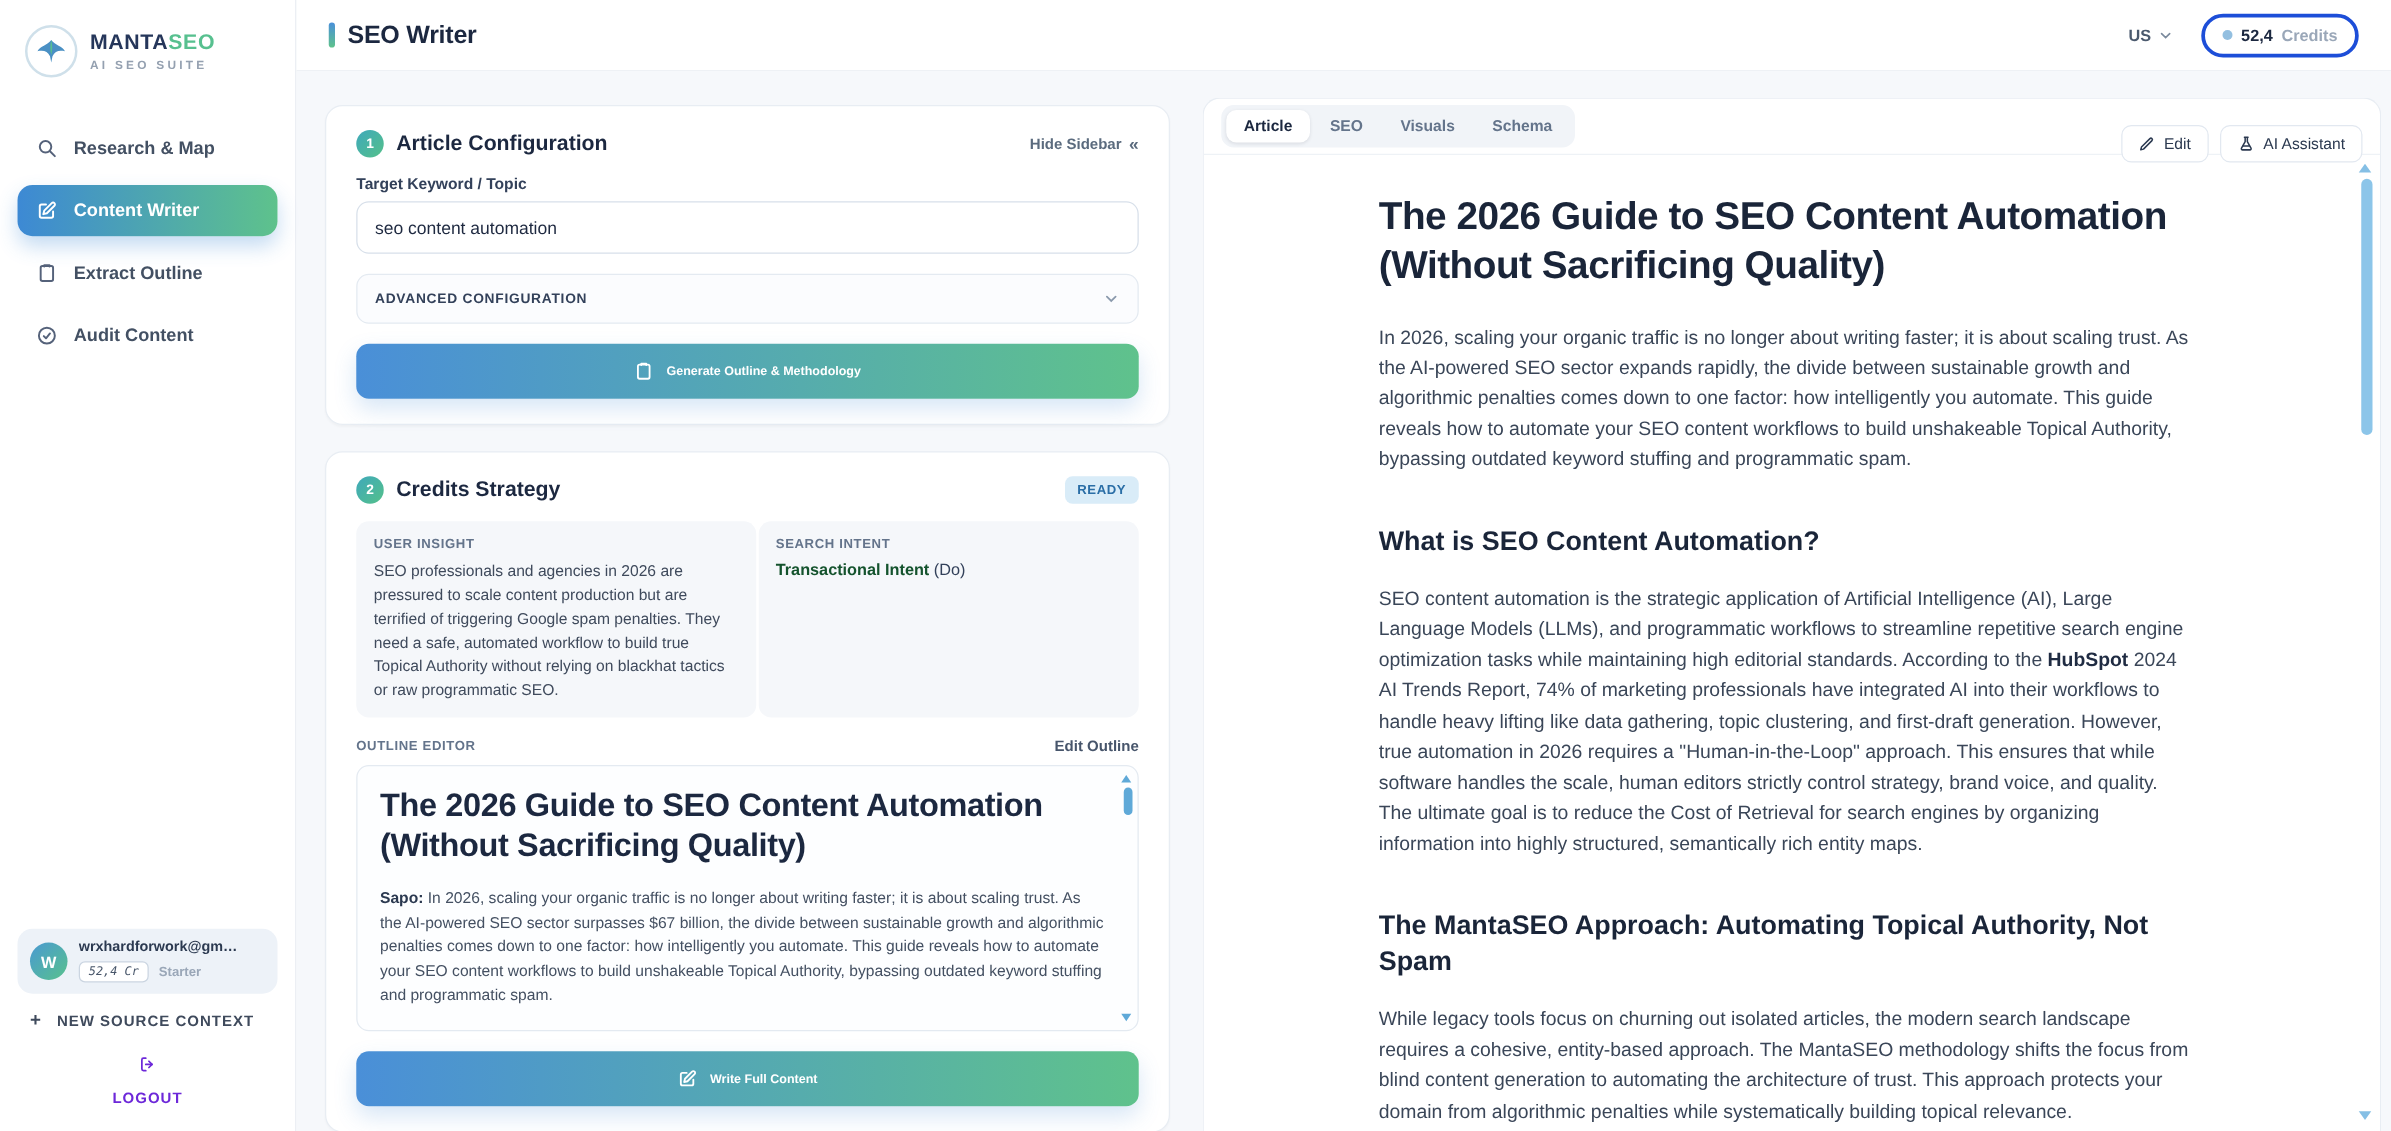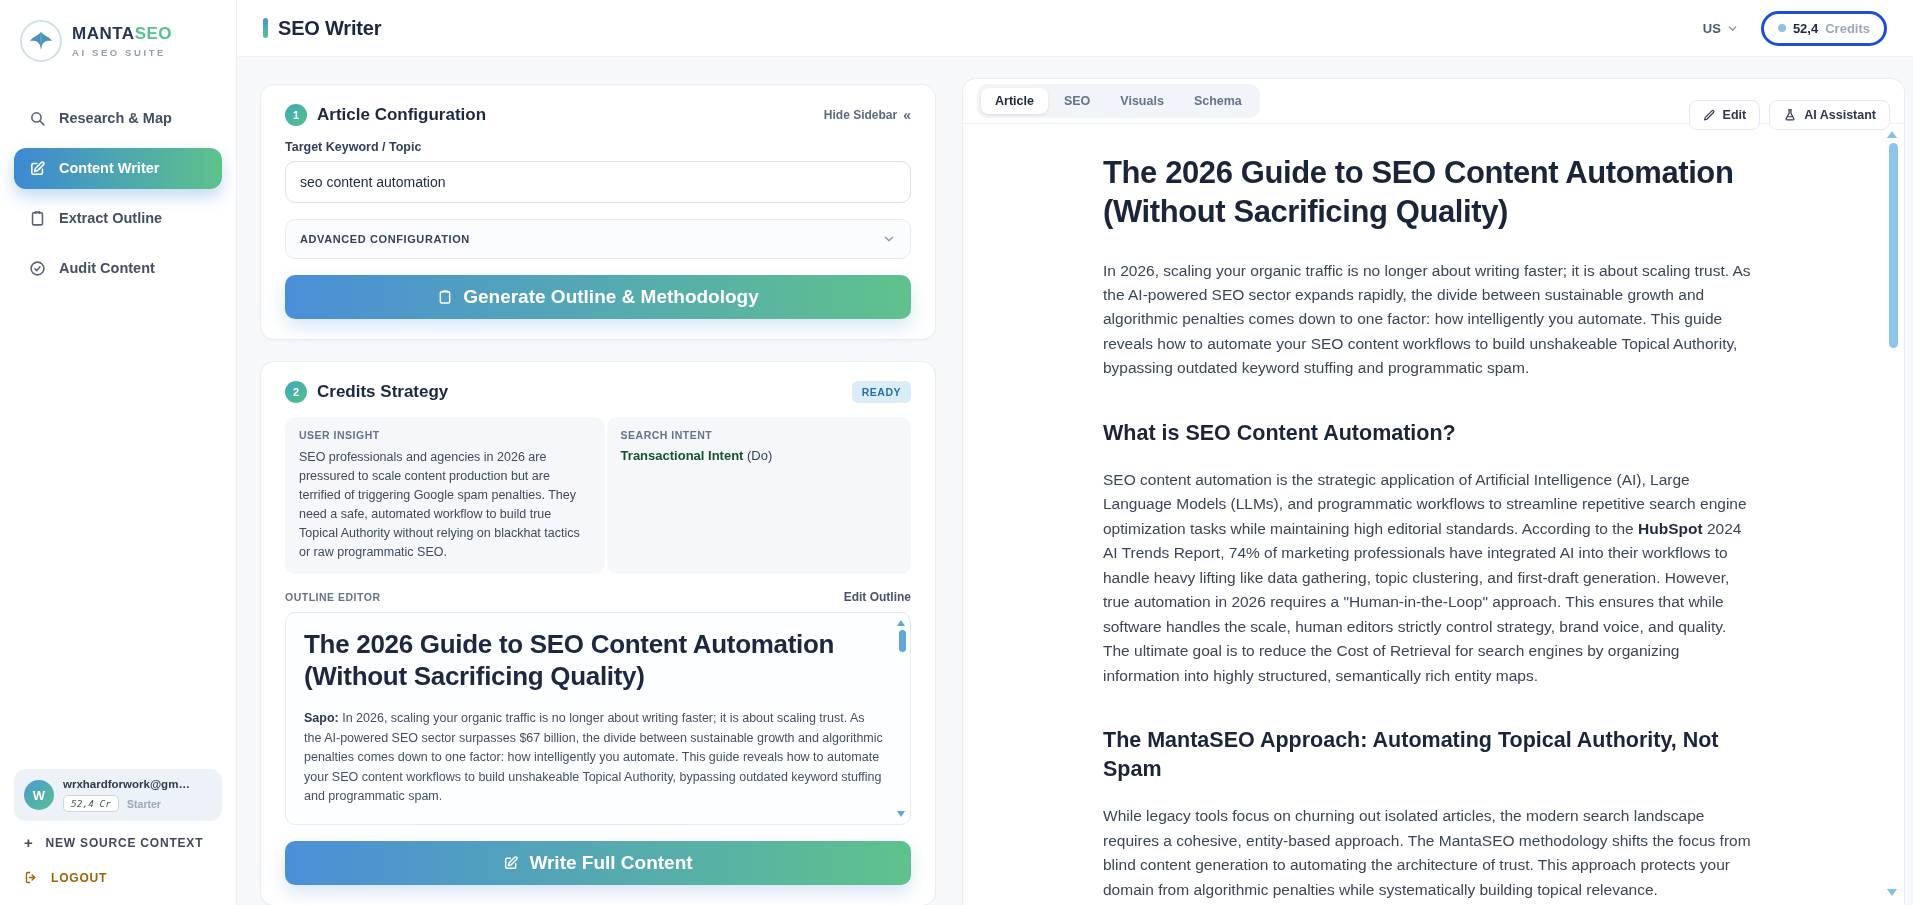--- a/index.html
+++ b/index.html
@@ -20,21 +20,21 @@
   .brand-logo {
     width:42px; height:42px; border-radius:50%; border:2px solid #cfe0ea;
     display:flex; align-items:center; justify-content:center; flex:none;
   }
   .brand-text .brand-name { font-size:17px; font-weight:800; letter-spacing:.5px; }
   .brand-name .n1 { color:#25365a;text-align:right; } .brand-name .n2 { color:#57c08f; }
   .brand-tagline { font-size:9.5px; letter-spacing:2.6px; color:#94a0b0; font-weight:700; margin-top:3px; }
 
   .nav { display:flex; flex-direction:column; gap:9px; margin-top:6px; }
   .nav-item {
-    display:flex; align-items:flex-start; gap:13px; padding:12px 15px;
+    display:flex; align-items:center; gap:13px; padding:12px 15px;
     border-radius:12px; font-size:14.5px; font-weight:700; color:#435063;
     cursor:pointer;
   }
   .nav-item .ic { width:17px; height:17px; color:#55627a; flex:none; }
   .nav-item.active {
     background:linear-gradient(90deg,#3d89d4,#5ec28c);
     color:#ffffff; box-shadow:0 8px 16px rgba(61,137,212,.30);
   }
   .nav-item.active .ic { color:#ffffff; }
 
@@ -55,21 +55,21 @@
   .cr-badge {
     font-family:"DejaVu Sans Mono", monospace; font-size:9.5px; color:#475569;
     background:#fff; border:1px solid #cbd5e1; border-radius:5px; padding:2px 7px;font-style:italic;
   }
   .plan { font-size:10.5px; color:#9aa7b8; font-weight:600; }
 
   .side-link {
     display:flex; align-items:center; gap:12px; padding:15px 10px 2px;
     font-size:12px; font-weight:800; letter-spacing:.8px; color:#3f4a5c; cursor:pointer;
   }
-  .side-link.muted { color:#a16207; padding-top:18px; }
+  .side-link.muted { color:#6d28d9; padding-top:18px;flex-direction:column; }
   .plus-glyph { font-size:15px; font-weight:700; line-height:12px; }
 
   
   .topbar {
     position:absolute; left:237px; right:0; top:0; height:57px;
     background:#ffffff; border-bottom:1px solid #eef1f5;
     display:flex; align-items:center; justify-content:space-between; padding:0 26px; z-index:4;
   }
   .page-title-group { display:flex; align-items:center; gap:10px; }
   .accent-bar { width:5px; height:20px; border-radius:3px;
@@ -110,21 +110,21 @@
     font-family:"Liberation Sans", sans-serif;
   }
   .adv-bar {
     margin-top:16px; height:40px; border:1px solid #e4eaf1; background:#fbfcfe;
     border-radius:10px; display:flex; align-items:center; justify-content:space-between;
     padding:0 14px; font-size:11px; font-weight:800; letter-spacing:.6px; color:#33415a; cursor:pointer;
   }
   .gradient-btn {
     margin-top:16px; width:100%; height:44px; border:none; border-radius:10px;
     background:linear-gradient(90deg,#4a8fd8,#5fc28c); color:#fff;
-    font-size:19px; font-weight:800; display:flex; align-items:center; justify-content:center; gap:10px;
+    font-size:10px; font-weight:800; display:flex; align-items:center; justify-content:center; gap:10px;
     cursor:pointer; box-shadow:0 8px 18px rgba(74,143,216,.22);
     font-family:"Liberation Sans", sans-serif;
   }
 
   .ready-badge {
     background:#d9ecf8; color:#2a6ea6; font-size:10.5px; font-weight:800;
     letter-spacing:.5px; padding:5px 10px; border-radius:6px;
   }
   .insight-grid { display:grid; grid-template-columns:1.05fr 1fr; gap:2px; }
   .insight-box { background:#f5f7fa; border-radius:10px; padding:12px 14px; min-height:110px; }
@@ -160,21 +160,21 @@
   .preview-head {
     height:45px; display:flex; align-items:center; justify-content:space-between;
     padding:0 14px; border-bottom:1px solid #eef2f6;
   }
   .tabs { background:#f1f4f8; border-radius:10px; padding:4px; display:flex; gap:2px; }
   .tab { padding:6px 14px; font-size:12.5px; font-weight:600; color:#64748b; border-radius:8px; cursor:pointer; }
   .tab.active { background:#fff; color:#1c2840; font-weight:800; box-shadow:0 1px 3px rgba(15,23,42,.10); }
   .head-actions { display:flex; gap:9px; }
   .ghost-btn {
     display:flex; align-items:center; gap:7px; background:#fff; border:1px solid #e2e8f0;
-    border-radius:8px; padding:7px 13px; font-size:12.5px; font-weight:700; color:#2b3950; cursor:pointer;
+    border-radius:8px; padding:7px 13px; font-size:12.5px; font-weight:400; color:#2b3950; cursor:pointer;
     font-family:"Liberation Sans", sans-serif;
     margin-top:28px;
   }
 
   .article-scroll { position:relative; height:100%; }
   .article-body { width:648px; margin:0 auto 0 140px; padding-top:30px; }
   .article-h1 { font-size:31px; font-weight:800; color:#1a2539; line-height:1.25; letter-spacing:-.4px; margin-bottom:27px; }
   .article-p { font-size:15.5px; color:#3a4658; line-height:1.58; margin-bottom:26px; }
   .article-p b { color:#1f2b42; }
   .article-h2 { font-size:21.5px; font-weight:800; color:#1a2539; line-height:1.35; margin:38px 0 20px; }

